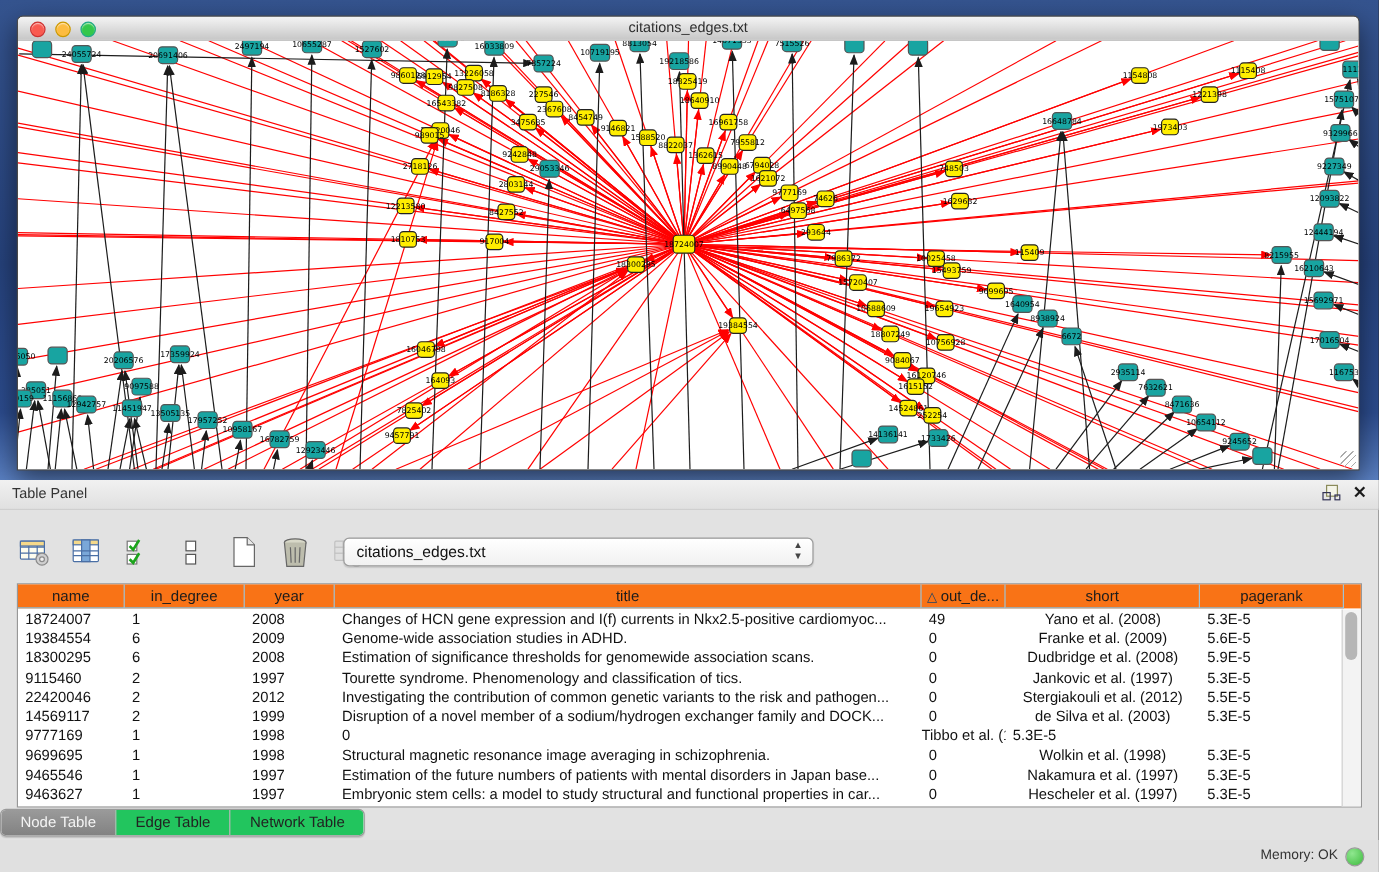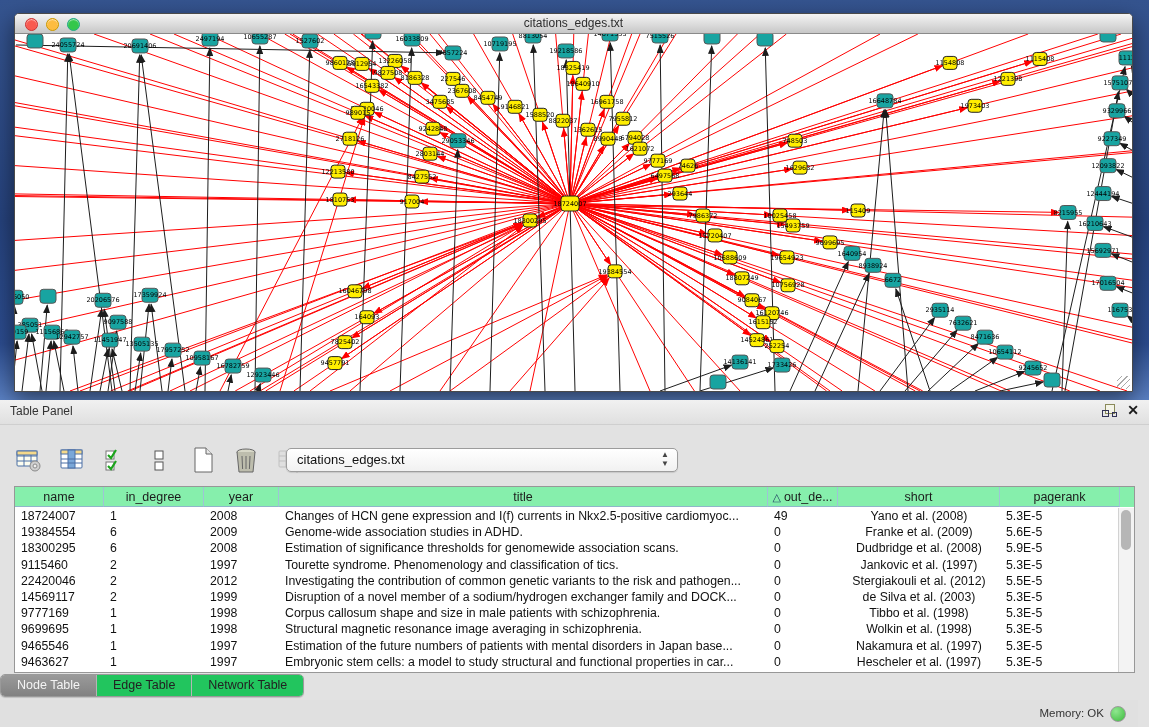--- a/index.html
+++ b/index.html
@@ -47,42 +47,42 @@
   .fx .sm{font-size:10px;}
   .selectbox{position:absolute;left:270px;top:2px;width:390px;height:22px;
     border:1px solid #9c9c9c;border-radius:5px;background:linear-gradient(#ffffff,#f1f1f1);
     box-shadow:0 1px 1px rgba(0,0,0,.12);font-size:13px;color:#111;}
   .selectbox .val{position:absolute;left:10px;top:3px;}
   .selectbox .arrows{position:absolute;right:8px;top:1px;font-size:8px;color:#444;line-height:9px;}
 
   .tablewrap{position:absolute;left:14px;top:86px;width:1119px;height:185px;
     border:1px solid #979797;background:#fff;}
   .thead{display:grid;grid-template-columns:89px 100px 75px 489px 70px 162px 120px;
-    height:20px;background:#86efac;}
+    height:20px;background:#f97316;}
   .th{border-right:1px solid #9ec3d6;border-bottom:1px solid #8fb6ca;
     font-size:12.5px;color:#1c1c1c;text-align:center;line-height:20px;
     overflow:hidden;white-space:nowrap;}
   .th .sort{color:#246;font-size:11px;margin-right:3px;}
   .tbody{position:absolute;left:0;top:21px;right:15px;bottom:0;overflow:hidden;}
   .trow{display:grid;grid-template-columns:89px 100px 75px 489px 70px 162px 120px;
     height:16.2px;line-height:16.2px;font-size:12.3px;color:#111;}
   .td{overflow:hidden;white-space:nowrap;padding-left:6px;}
   .td.c-short{text-align:center;padding-left:0;}
   .vscroll{position:absolute;right:0;top:21px;bottom:0;width:15px;background:#f3f3f3;
     border-left:1px solid #d2d2d2;}
   .vthumb{position:absolute;left:2px;top:2px;width:10px;height:40px;background:#b6b6b6;border-radius:6px;}
 
   .tabsrow{position:absolute;left:0;right:0;top:274px;height:26px;text-align:left;}
   .segctl{display:inline-flex;border:1px solid #9a9a9a;border-radius:5px;overflow:hidden;
     background:#fff;box-shadow:0 1px 1px rgba(0,0,0,.15);}
   .seg{padding:0 16px;height:21px;line-height:21px;font-size:12.5px;color:#222;background:#22c55e;}
   .seg + .seg{border-left:1px solid #b5b5b5;}
   .seg.sel{background:linear-gradient(#9a9a9a,#828282);color:#f4f4f4;}
 
-  .statusbar{position:absolute;left:0;right:11px;bottom:0;height:27px;background:#e0e0e0;}
+  .statusbar{position:absolute;left:0;right:0;bottom:0;height:27px;background:#e0e0e0;}
   .mem{position:absolute;right:34px;top:7px;font-size:11.5px;color:#333;}
   .memdot{position:absolute;right:12px;top:6px;width:14px;height:14px;border-radius:50%;
     background:radial-gradient(circle at 35% 30%,#8fe78f,#3dbb3d);border:1px solid #9a9a9a;}
 </style>
 </head>
 <body>
 
 <div id="app">
 
   <div class="desktop">
@@ -718,21 +718,20 @@
             <div class="td c-year">1999</div>
             <div class="td c-title">Disruption of a novel member of a sodium/hydrogen exchanger family and DOCK...</div>
             <div class="td c-out">0</div>
             <div class="td c-short">de Silva et al. (2003)</div>
             <div class="td c-pr">5.3E-5</div>
           </div>
           <div class="trow">
             <div class="td c-name">9777169</div>
             <div class="td c-in">1</div>
             <div class="td c-year">1998</div>
-            <div class="td c-title">Corpus callosum shape and size in male patients with schizophrenia.</div>
             <div class="td c-out">0</div>
             <div class="td c-short">Tibbo et al. (1998)</div>
             <div class="td c-pr">5.3E-5</div>
           </div>
           <div class="trow">
             <div class="td c-name">9699695</div>
             <div class="td c-in">1</div>
             <div class="td c-year">1998</div>
             <div class="td c-title">Structural magnetic resonance image averaging in schizophrenia.</div>
             <div class="td c-out">0</div>

